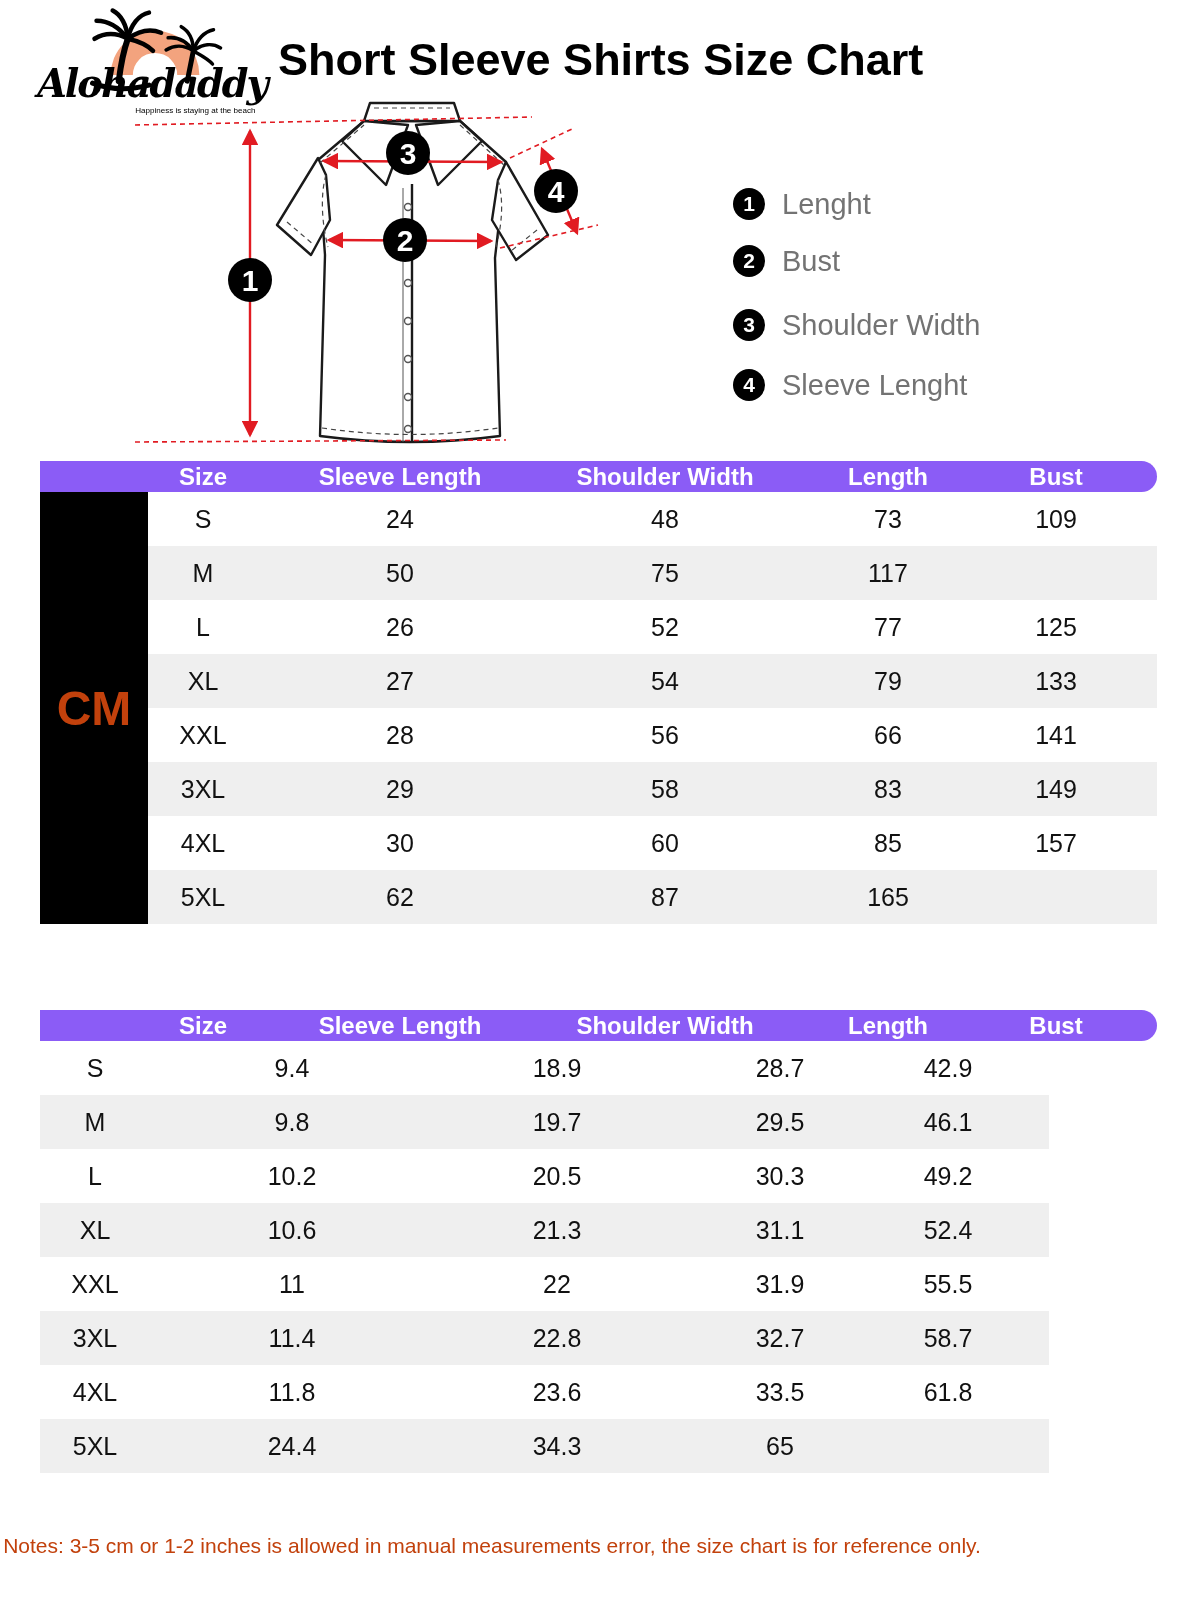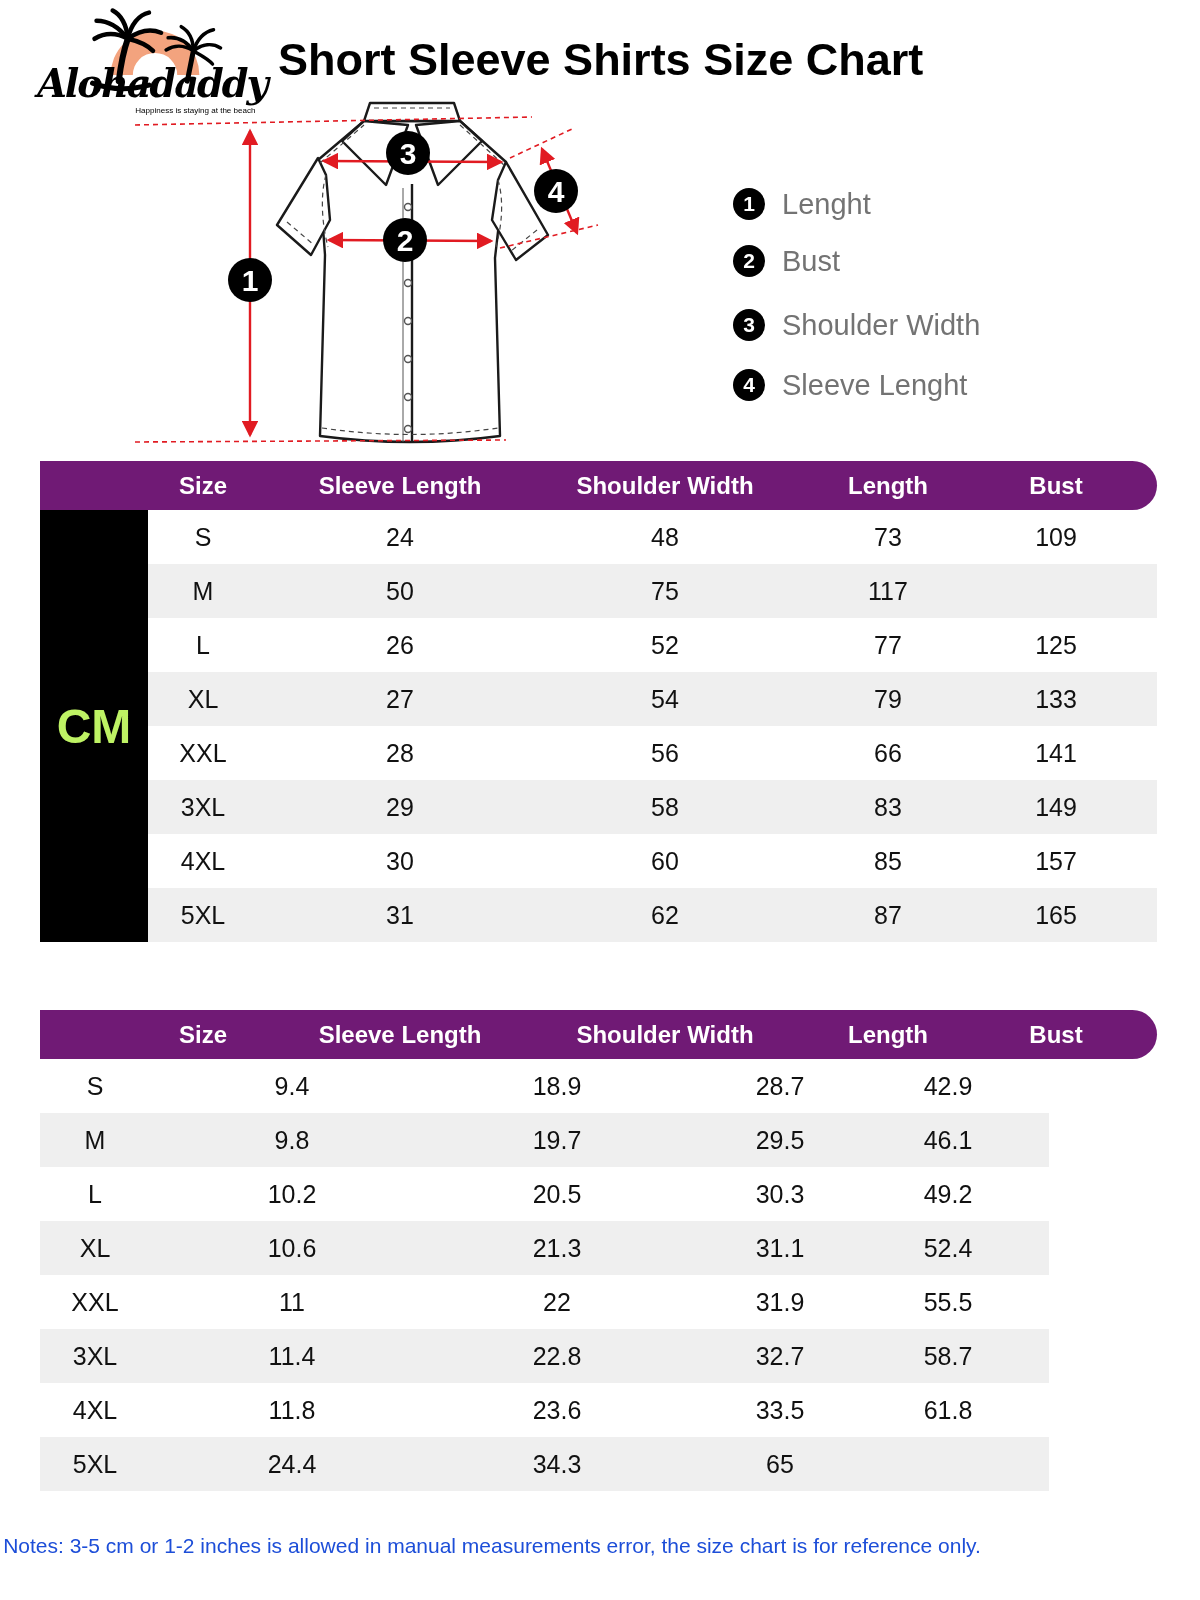--- a/index.html
+++ b/index.html
@@ -24,43 +24,43 @@
     width:32px; height:32px; border-radius:50%; background:#000; color:#fff;
     font-weight:bold; font-size:21px; display:flex; align-items:center; justify-content:center;
     flex:0 0 32px;
   }
   .legend-label { font-size:29px; color:#737373; white-space:nowrap; }
   
   .size-table { position:absolute; left:40px; width:1117px; }
   #table-cm   { top:461px; }
   #table-inch { top:1010px; }
   .thead {
-    height:49px; background:#701a75; border-radius:0 26px 26px 0;
+    height:31px; background:#8b5cf6; border-radius:0 26px 26px 0;
     display:grid; grid-template-columns:110px 284px 246px 200px 136px;
     padding-left:108px; align-items:center;
   }
   .thcell { text-align:center; color:#fff; font-size:24px; font-weight:bold; }
   .tbody { display:flex; }
   .unit-col {
-    width:108px; background:#000; color:#bef264; display:flex;
+    width:108px; background:#000; color:#c2410c; display:flex;
     align-items:center; justify-content:center; font-weight:bold;
   }
   #table-cm .unit-col   { font-size:48px; }
   #table-inch .unit-col { font-size:38px; letter-spacing:0; }
   .rows { width:1009px; }
   .trow {
     display:grid; grid-template-columns:110px 284px 246px 200px 136px;
     height:54px; align-items:center; background:#ffffff;
   }
   .trow.alt { background:#efefef; }
   .tcell { text-align:center; font-size:25px; color:#111; }
   
   .notes {
     position:absolute; left:0; top:1534px; width:984px;
-    text-align:center; font-size:21px; color:#1d4ed8;
+    text-align:center; font-size:21px; color:#c2410c;
   }
 </style>
 </head>
 <body>
 
 <div class="logo">
   <svg viewBox="0 0 250 120" width="252" height="122">
 
     <path d="M84,72 A44,44 0 0 1 172,72 L150,72 A22,22 0 0 0 106,72 Z" fill="#f3a37e"></path>
 
@@ -232,21 +232,20 @@
         </div>
         <div class="trow">
           <div class="tcell">4XL</div>
           <div class="tcell">30</div>
           <div class="tcell">60</div>
           <div class="tcell">85</div>
           <div class="tcell">157</div>
         </div>
         <div class="trow alt">
           <div class="tcell">5XL</div>
-          <div class="tcell">31</div>
           <div class="tcell">62</div>
           <div class="tcell">87</div>
           <div class="tcell">165</div>
         </div>
       </div>
   </div>
 </div>
 
 <div class="size-table" id="table-inch">
   <div class="thead">

